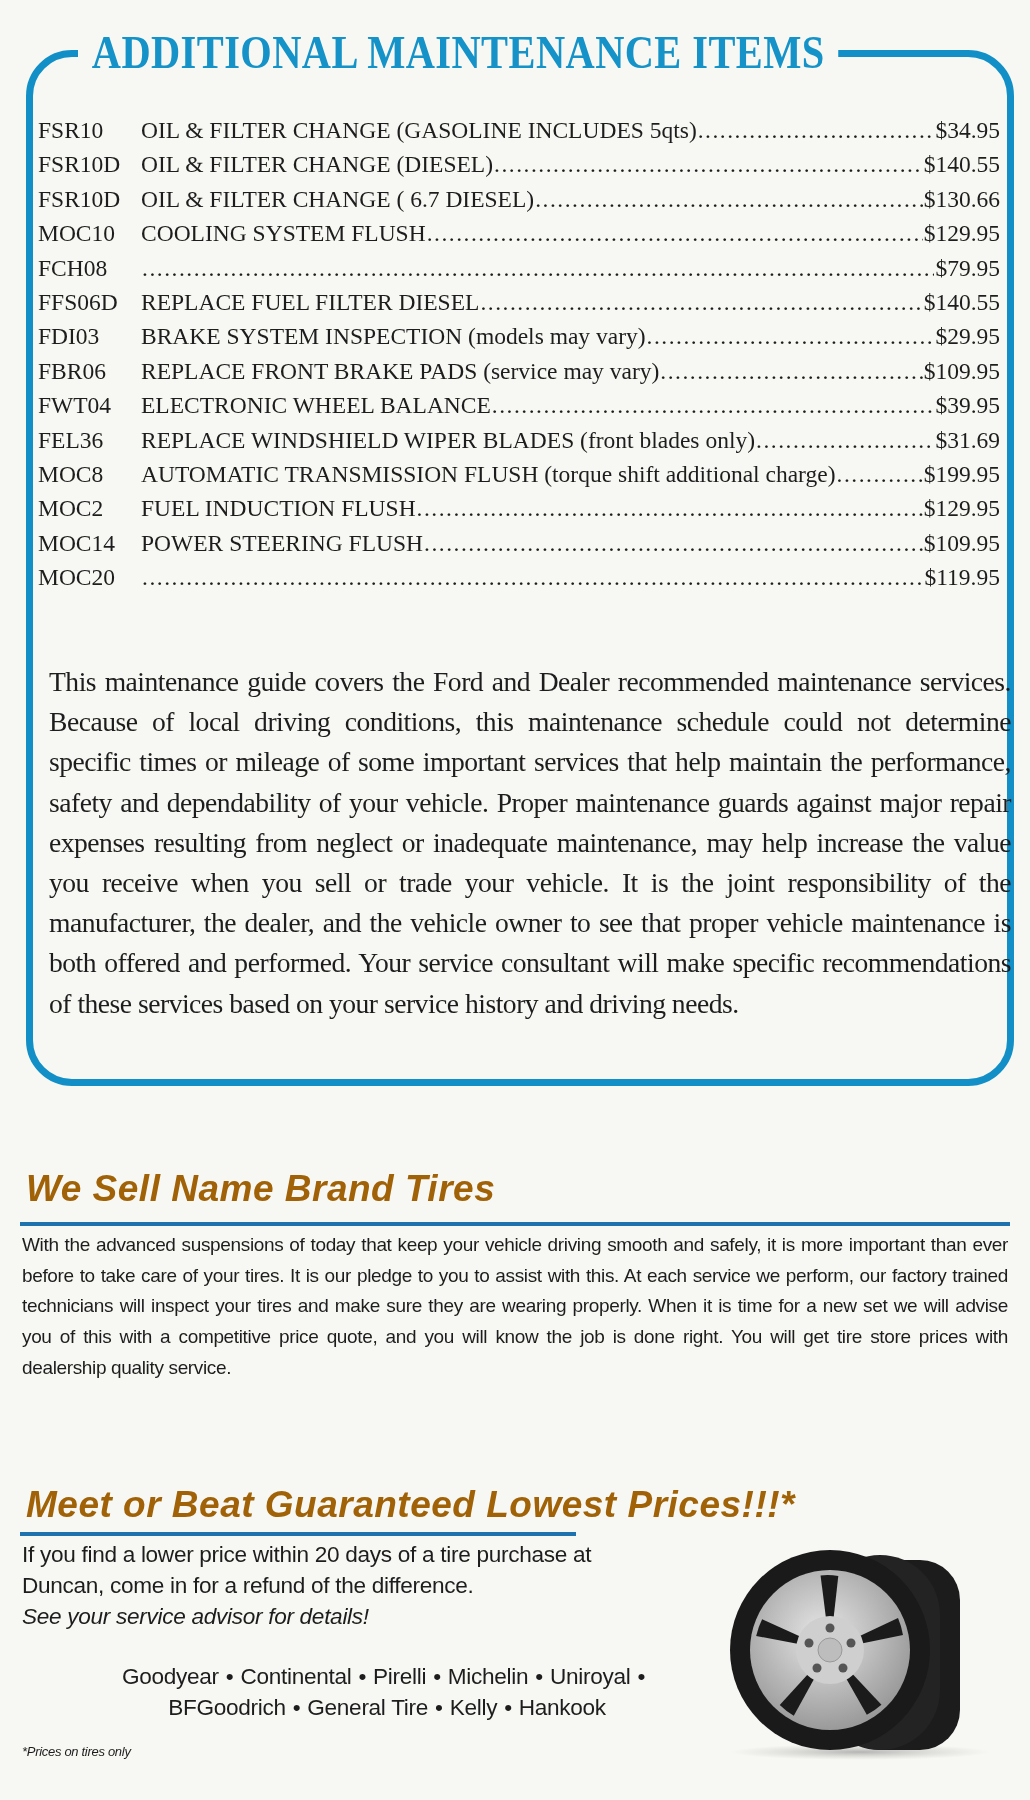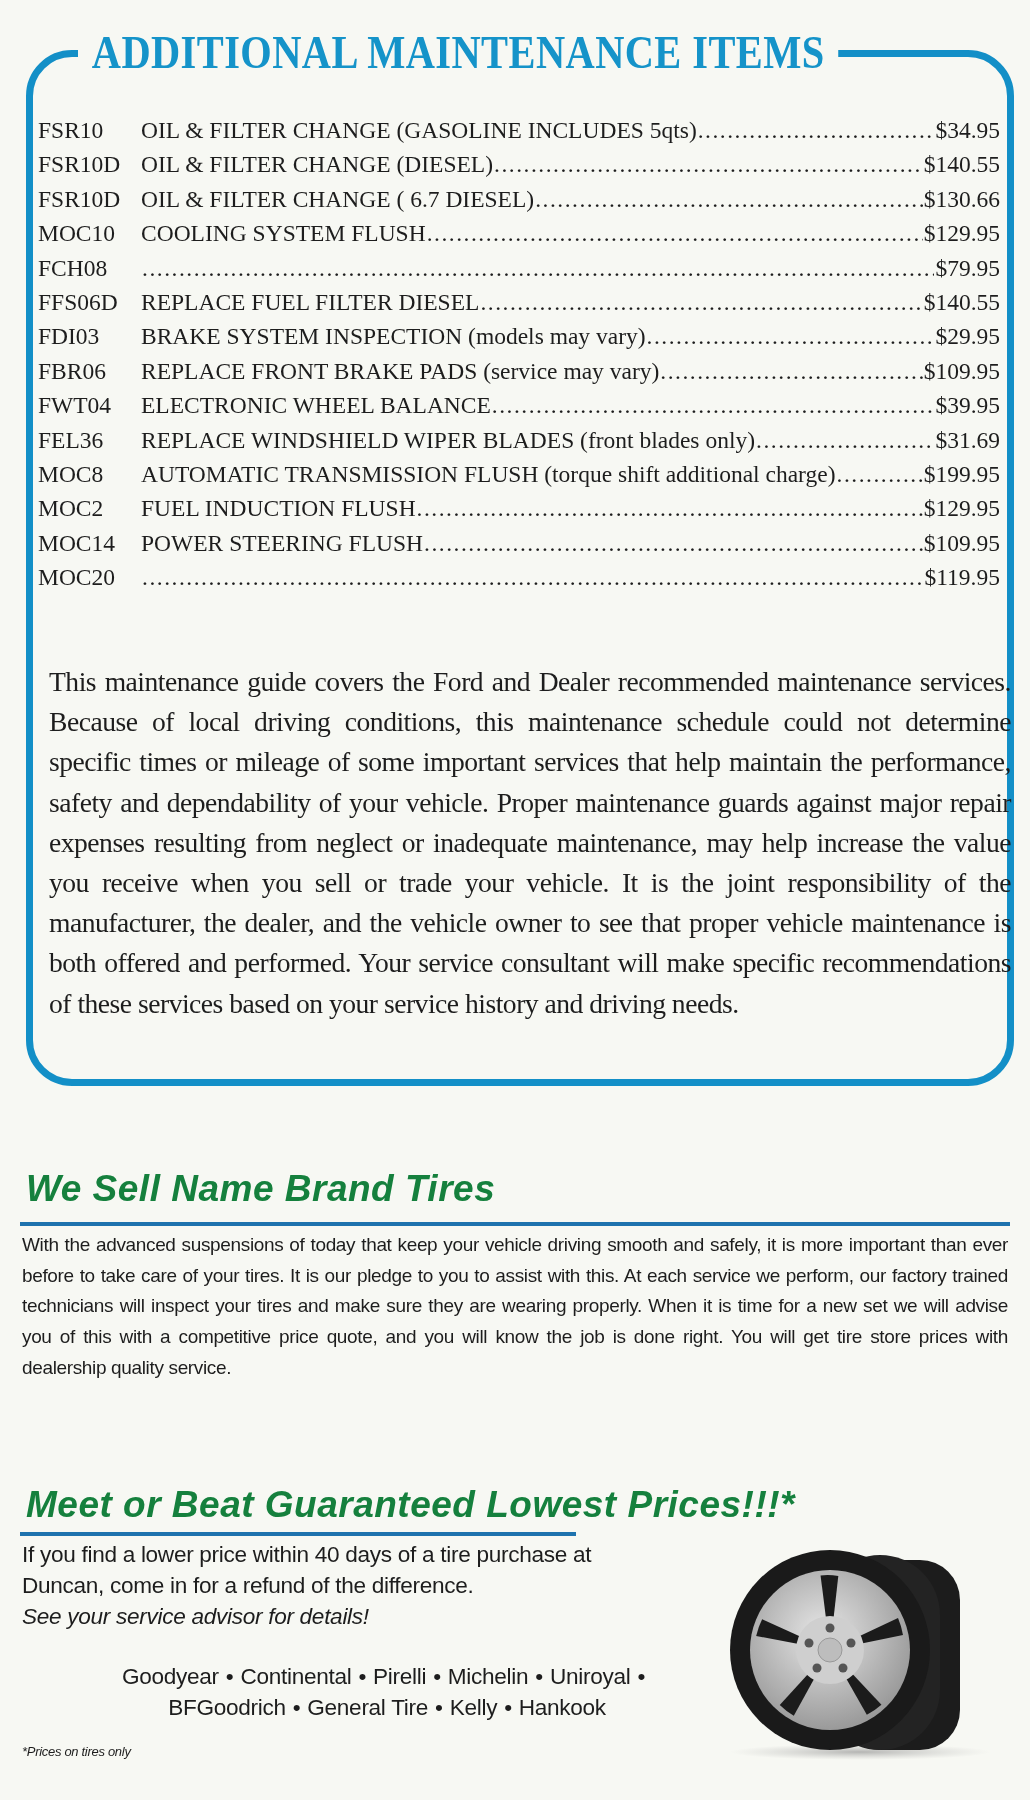--- a/index.html
+++ b/index.html
@@ -24,21 +24,21 @@
   .item .dots { flex: 1 1 auto; overflow: hidden; white-space: nowrap; margin: 0 1px; letter-spacing: 1.5px; }
   .item .dots::before { content: "..........................................................................................................................................................................................."; }
   .item .price { flex: none; text-align: right; }
 
   .para {
     position: absolute; left: 49px; top: 638px; width: 962px;
     font-size: 27.6px; line-height: 40.2px; text-align: justify; letter-spacing: -0.5px; margin-top: 24px;
   }
   .script-h {
     position: absolute; left: 26px; font-family: "Liberation Sans", sans-serif;
-    font-style: italic; font-weight: bold; color: #15803d; white-space: nowrap;
+    font-style: italic; font-weight: bold; color: #a16207; white-space: nowrap;
   }
   .h1 { top: 1168px; font-size: 37px; letter-spacing: 0.5px; }
   .h2 { top: 1484px; font-size: 37px; letter-spacing: 0.5px; }
   .rule { position: absolute; left: 20px; height: 4px; background: #1e73ae; }
   .rule1 { top: 1222px; width: 990px; }
   .rule2 { top: 1532px; width: 556px; }
 
   .tire-para {
     position: absolute; left: 22px; top: 1230px; width: 986px;
     font-family: "Liberation Sans", sans-serif; font-size: 19px; line-height: 30.7px;
@@ -154,21 +154,21 @@
 <p class="para">This maintenance guide covers the Ford and Dealer recommended maintenance services. Because of local driving conditions, this maintenance schedule could not determine specific times or mileage of some important services that help maintain the performance, safety and dependability of your vehicle. Proper maintenance guards against major repair expenses resulting from neglect or inadequate maintenance, may help increase the value you receive when you sell or trade your vehicle. It is the joint responsibility of the manufacturer, the dealer, and the vehicle owner to see that proper vehicle maintenance is both offered and performed. Your service consultant will make specific recommendations of these services based on your service history and driving needs.</p>
 
 <h2 class="script-h h1">We Sell Name Brand Tires</h2>
 <div class="rule rule1"></div>
 <p class="tire-para">With the advanced suspensions of today that keep your vehicle driving smooth and safely, it is more important than ever before to take care of your tires.  It is our pledge to you to assist with this.  At each service we perform, our factory trained technicians will inspect your tires and make sure they are wearing properly.  When it is time for a new set we will advise you of this with a competitive price quote, and you will know the job is done right.  You will get tire store prices with dealership quality service.</p>
 
 <h2 class="script-h h2">Meet or Beat Guaranteed Lowest Prices!!!*</h2>
 <div class="rule rule2"></div>
 
 <div class="guarantee">
-  <div>If you find a lower price within 40 days of a tire purchase at</div>
+  <div>If you find a lower price within 20 days of a tire purchase at</div>
   <div>Duncan, come in for a refund of the difference.</div>
   <div class="it">See your service advisor for details!</div>
 </div>
 
 <div class="brands">
   <div>
     <span>Goodyear</span><span class="brand-sep">•</span><span>Continental</span><span class="brand-sep">•</span><span>Pirelli</span><span class="brand-sep">•</span><span>Michelin</span><span class="brand-sep">•</span><span>Uniroyal</span><span class="brand-sep">•</span>
   </div>
   <div>
     <span>BFGoodrich</span><span class="brand-sep">•</span><span>General Tire</span><span class="brand-sep">•</span><span>Kelly</span><span class="brand-sep">•</span><span>Hankook</span>

